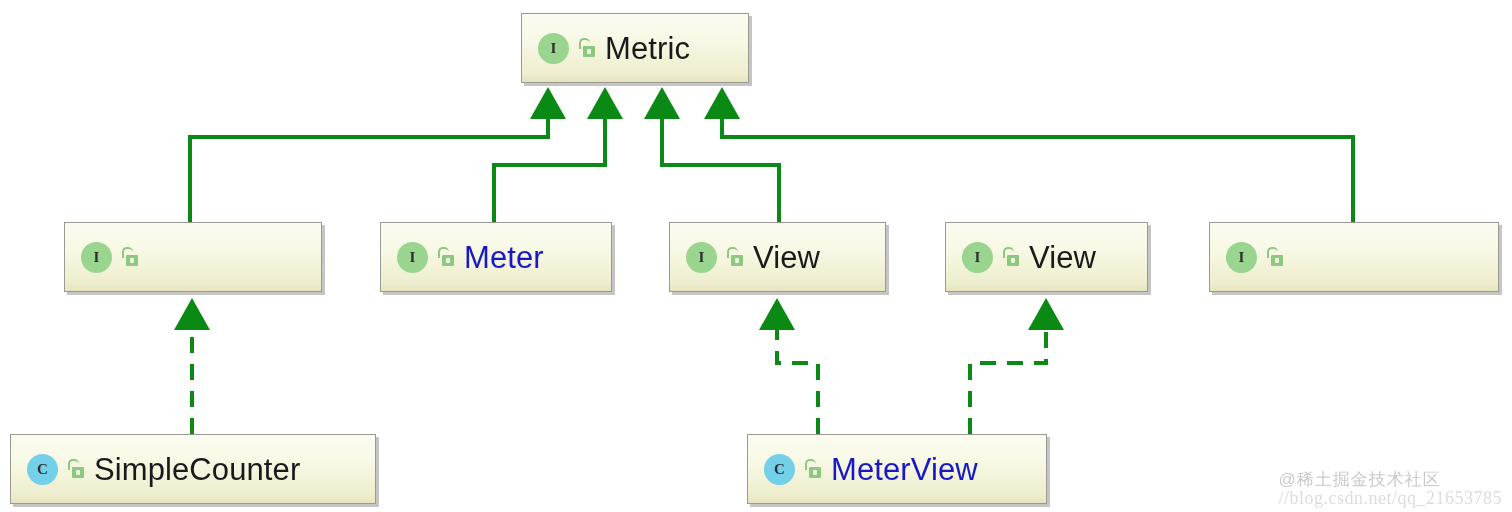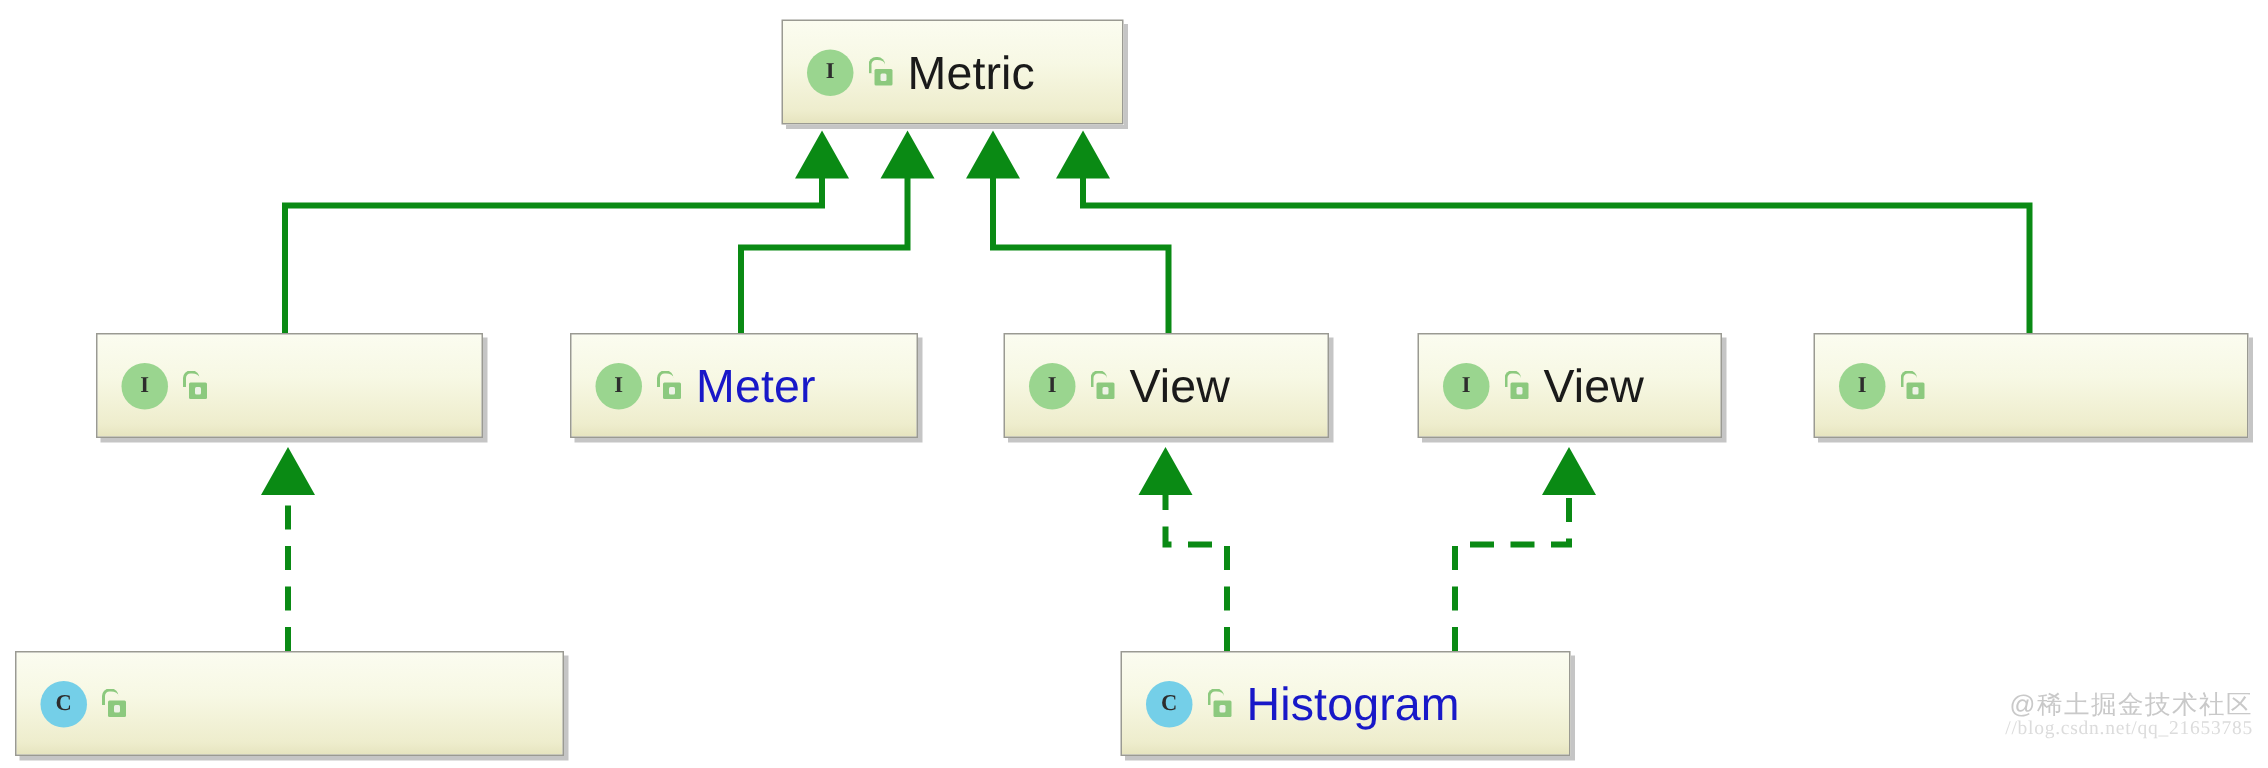--- a/index.html
+++ b/index.html
@@ -106,36 +106,36 @@
     left: 0;
     top: 0;
     width: 1512px;
     height: 512px;
     z-index: 2;
   }
   
   .watermark {
     position: absolute;
     right: 10px;
-    bottom: 20px;
-    text-align: right;
+    bottom: 4px;
+    text-align: left;
     z-index: 8;
     pointer-events: none;
     user-select: none;
   }
   .watermark .wm-main {
     font-size: 17px;
     color: #c9c9c9;
     letter-spacing: 1px;
     line-height: 1.05;
     white-space: nowrap;
   }
   .watermark .wm-sub {
     font-family: "Liberation Serif", serif;
-    font-size: 13px;
+    font-size: 18px;
     color: #dcdcdc;
     letter-spacing: 0.5px;
     line-height: 1.05;
     white-space: nowrap;
   }
 </style>
 </head>
 <body>
 
 <div id="canvas">
@@ -242,31 +242,32 @@
     </div>
   </div>
 
   <div class="node" style="left:10px; top:434px; width:366px; height:70px;">
     <div class="node-inner">
       <span class="type-badge klass">C</span>
       <span class="lock-icon">
         <span class="shackle"></span>
           <span class="body"></span>
       </span>
+      <span class="node-label">SimpleCounter</span>
     </div>
   </div>
 
   <div class="node" style="left:747px; top:434px; width:300px; height:70px;">
     <div class="node-inner">
       <span class="type-badge klass">C</span>
       <span class="lock-icon">
         <span class="shackle"></span>
           <span class="body"></span>
       </span>
-      <span class="node-label link">Histogram</span>
+      <span class="node-label link">MeterView</span>
     </div>
   </div>
 
   <div class="watermark">
     <div class="wm-main">@稀土掘金技术社区</div>
     <div class="wm-sub">//blog.csdn.net/qq_21653785</div>
   </div>
 
 </div>
 

